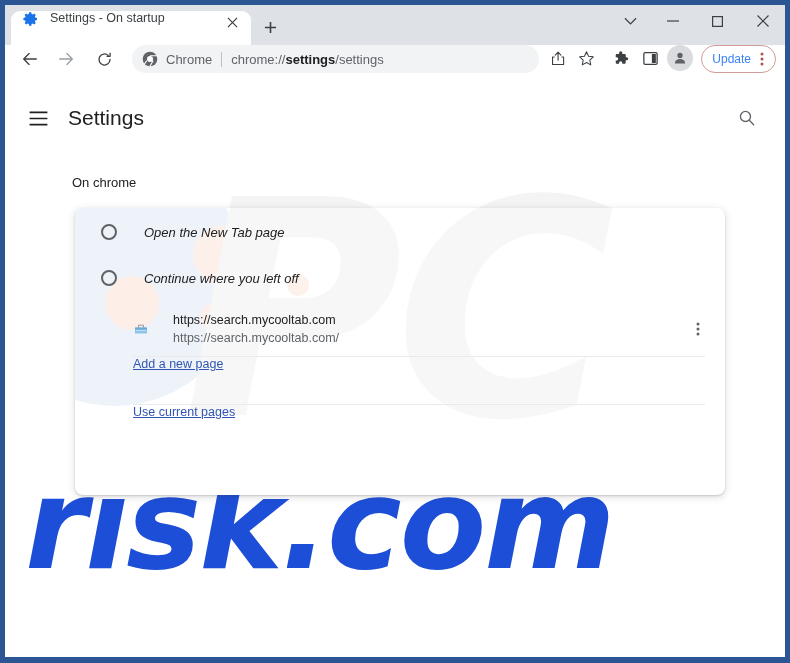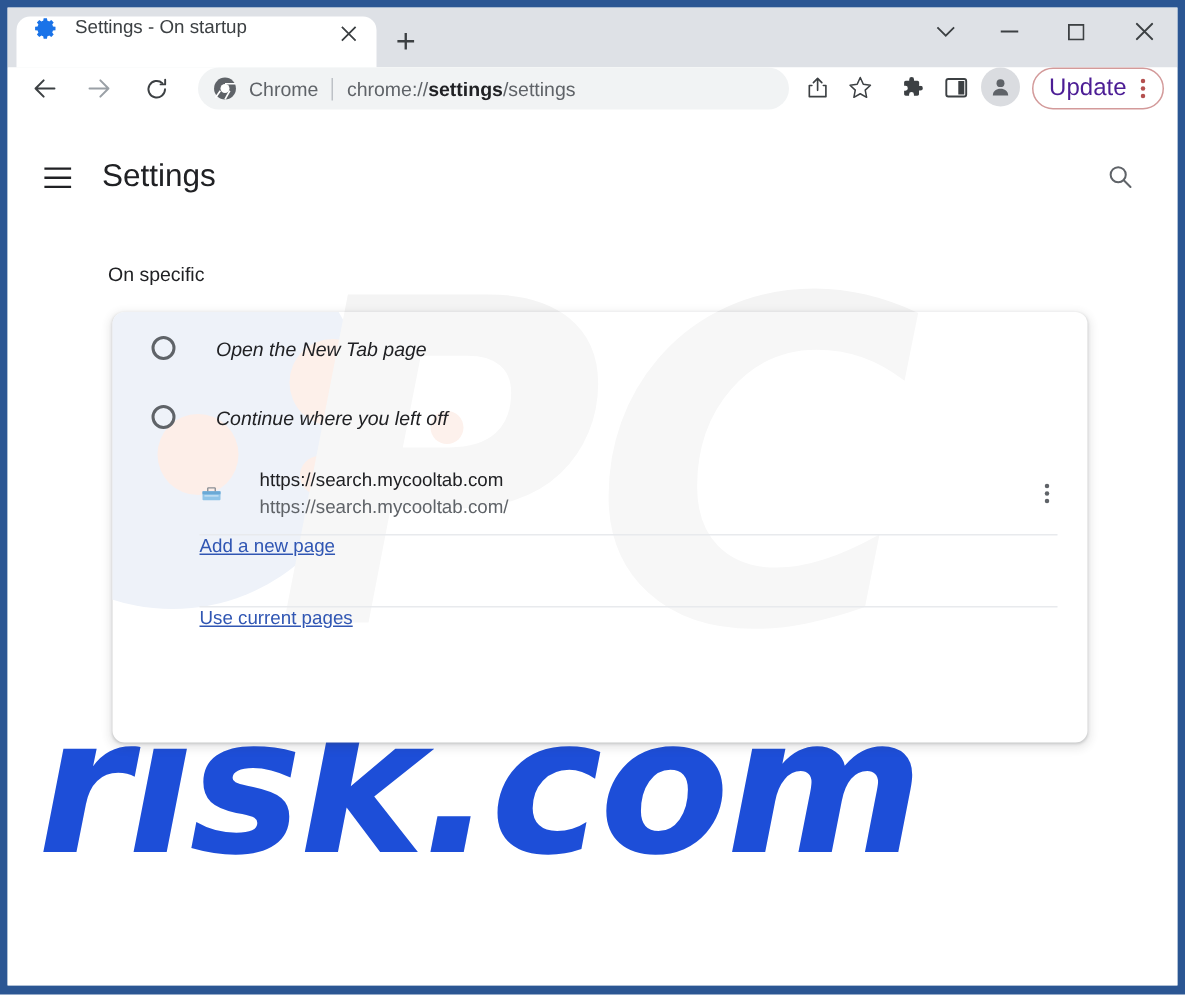--- a/index.html
+++ b/index.html
@@ -186,22 +186,22 @@
     border-radius: 14px;
     display: flex;
     align-items: center;
     padding: 0 4px 0 10px;
     margin-right: 9px;
     cursor: pointer;
     flex: none;
     background: #ffffff;
   }
   #update-label {
-    font-size: 16px;
-    color: #4c1d95;
+    font-size: 12px;
+    color: #3b82f6;
     white-space: nowrap;
   }
   #update-menu {
     width: 18px; height: 20px;
     display: flex; align-items: center; justify-content: center;
     margin-left: 2px;
   }
 
   
   #page {
@@ -569,21 +569,21 @@
       </div>
       <div id="settings-title">Settings</div>
       <div id="settings-search-button">
         <svg width="18" height="18" viewBox="0 0 20 20">
           <circle cx="8.3" cy="8.3" r="5.6" stroke="#5f6368" stroke-width="1.5" fill="none"></circle>
           <path d="M12.6 12.6 L17.4 17.4" stroke="#5f6368" stroke-width="1.5" stroke-linecap="round"></path>
         </svg>
       </div>
     </div>
 
-    <div id="section-title">On specific</div>
+    <div id="section-title">On chrome</div>
 
     <div id="startup-card">
       <div class="card-tint" id="tint-blue"></div>
       <div class="card-tint" id="tint-pink1"></div>
       <div class="card-tint" id="tint-pink2"></div>
       <div class="card-tint" id="tint-pink3"></div>
       <div class="card-tint" id="tint-pink4"></div>
       <div id="card-wm">PC</div>
 
       <div id="card-content">

